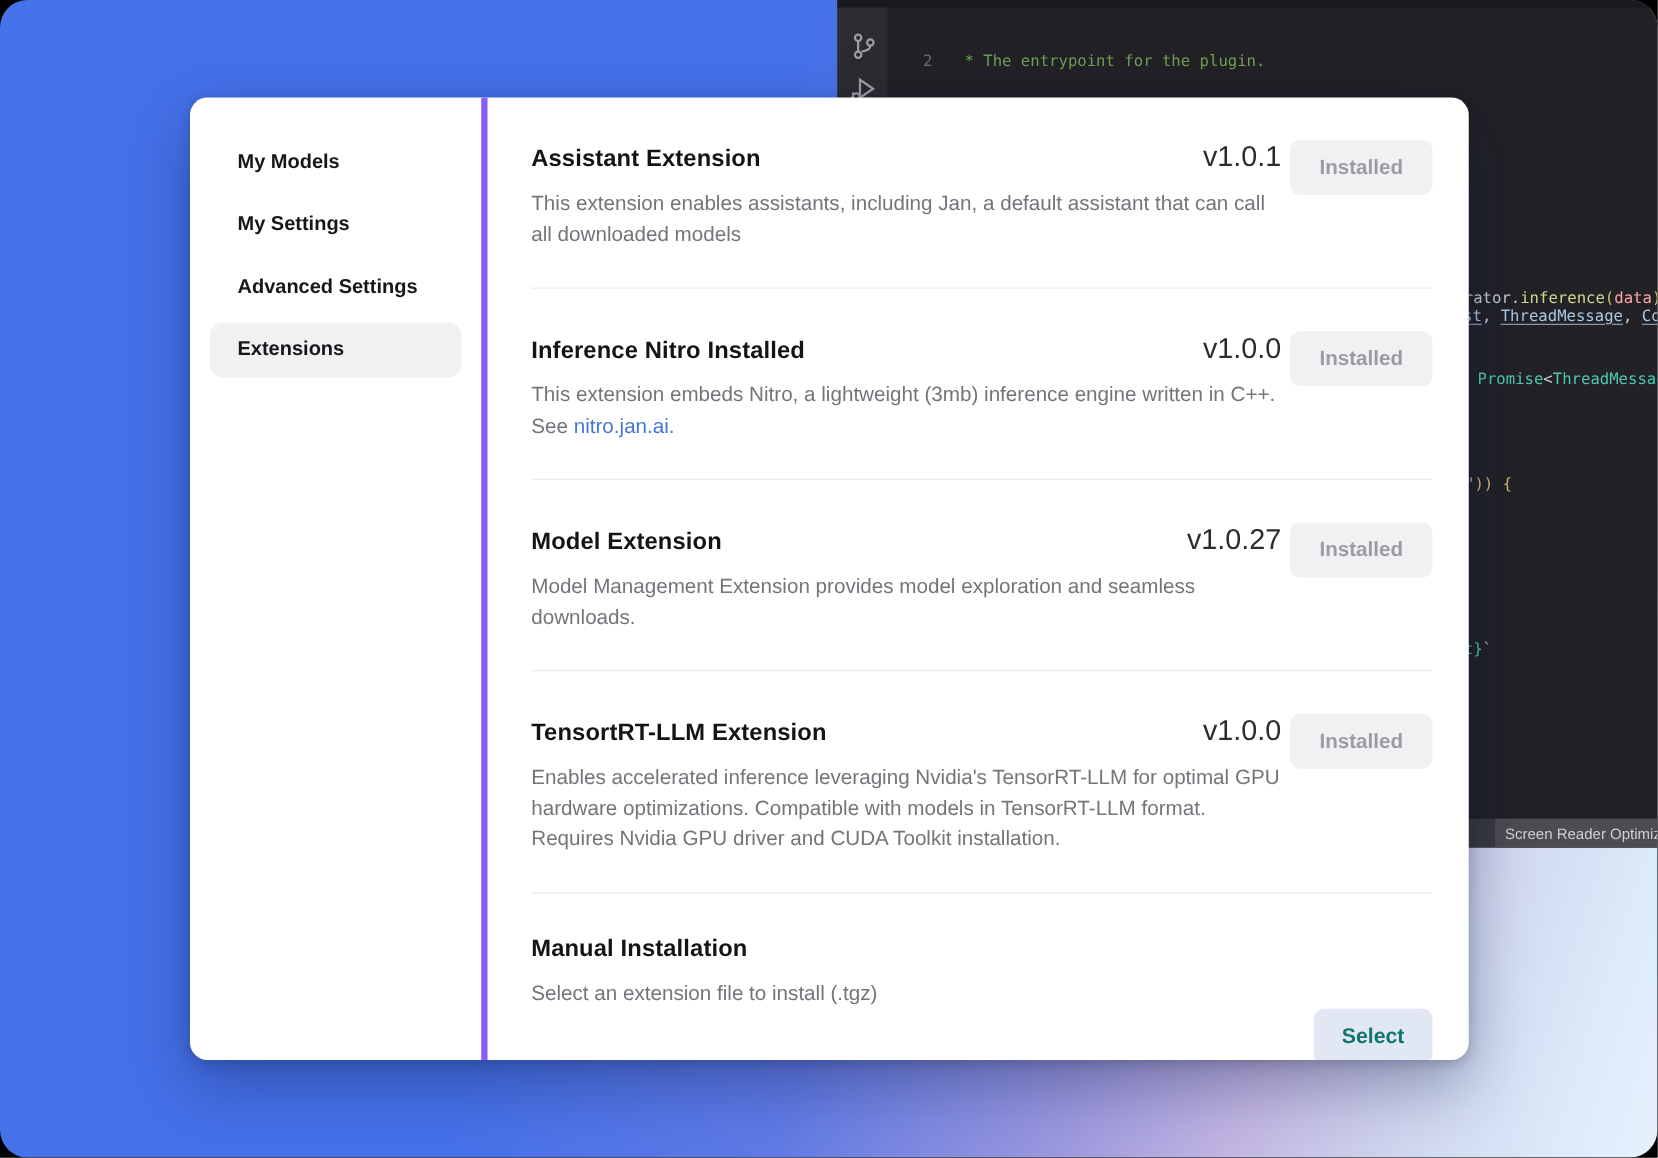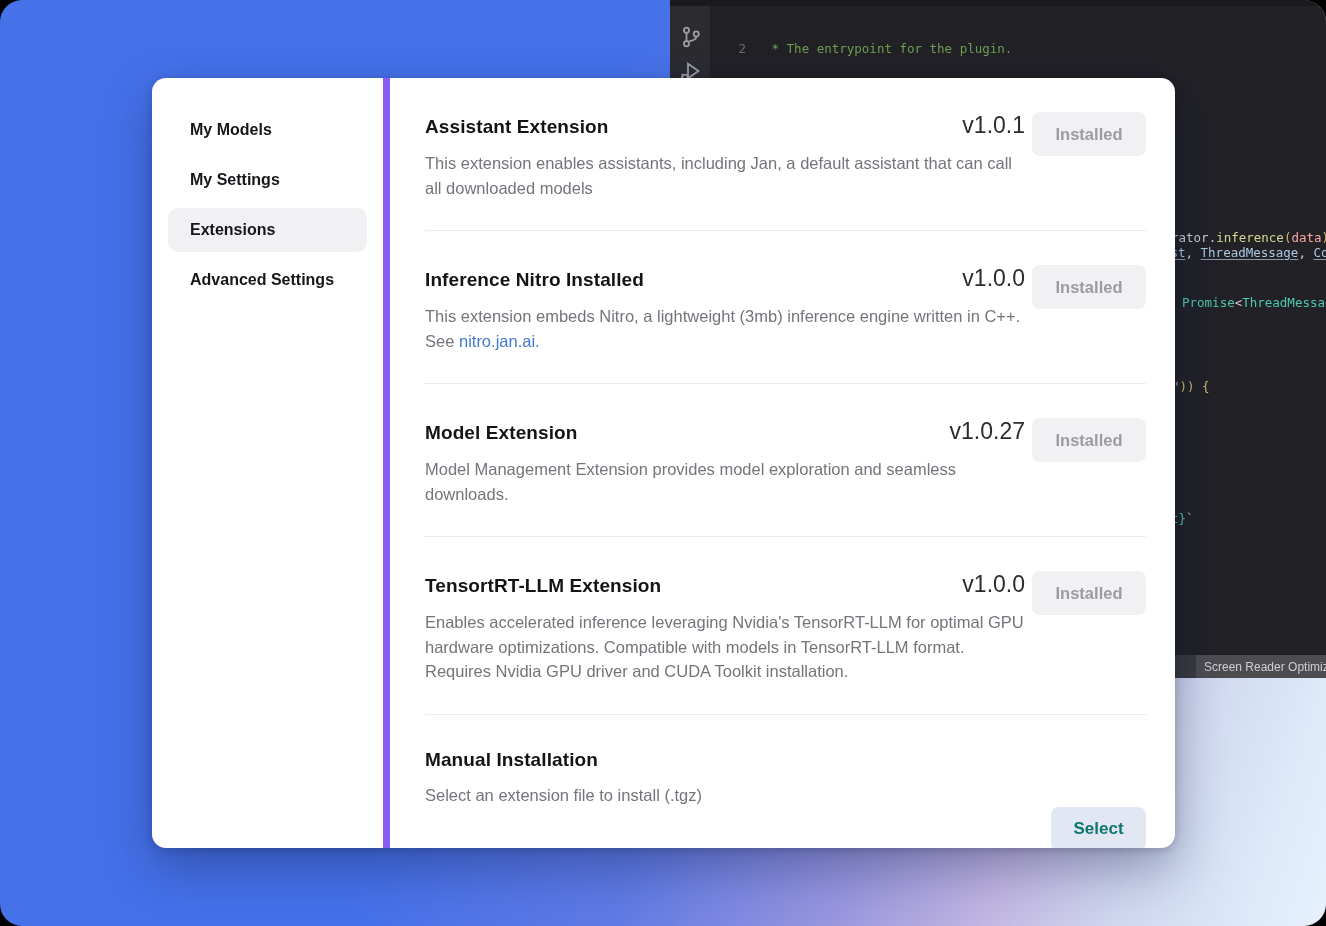--- a/index.html
+++ b/index.html
@@ -32,21 +32,21 @@
   .statusbar{position:absolute;left:0;top:655px;width:100%;height:23px;background:#39393e;color:#cfcfd3;font-size:12px;}
   .status-left{position:absolute;left:503px;top:0;height:100%;display:flex;align-items:center;margin-left:28px;}
   .status-chip{position:absolute;left:526px;top:0;height:100%;width:230px;background:#4c4c51;display:flex;align-items:center;padding-left:8px;}
 
   
   .card{
     position:absolute;left:152px;top:78px;width:1023px;height:770px;background:#ffffff;border-radius:14px;
     box-shadow:0 20px 50px rgba(15,25,70,.35),0 2px 10px rgba(0,0,0,.18);
     display:flex;overflow:hidden;
   }
-  .sidebar{width:238px;flex:0 0 auto;border-right:7px solid #8b5cf6;padding-top:30px;box-sizing:border-box;}
+  .sidebar{width:238px;flex:0 0 auto;border-right:5px solid #8b5cf6;padding-top:30px;box-sizing:border-box;}
   .side-item{height:44px;margin:0 16px 6px 16px;display:flex;align-items:center;padding-left:22px;border-radius:10px;
     font-size:16px;font-weight:700;color:#17171b;cursor:pointer;}
   .side-item.active{background:#f1f1f3;}
   .content{flex:1;padding:0 29px 0 35px;box-sizing:border-box;}
   .section{display:flex;align-items:flex-start;border-bottom:1px solid #ececef;padding:34px 0 30px 0;}
   .section.last{border-bottom:none;padding-bottom:24px;flex-direction:column;}
   .sec-left{flex:1;max-width:600px;}
   .sec-title-row{display:flex;align-items:baseline;gap:12px;justify-content:space-between;}
   .sec-title{font-size:19px;font-weight:700;color:#141418;letter-spacing:.1px;}
   .sec-version{font-size:23px;font-weight:400;color:#2b2b30;}
@@ -112,22 +112,22 @@
       <div class="status-left">go</div>
       <div class="status-chip">Screen Reader Optimized</div>
     </div>
     <div class="tabstrip"></div>
   </div>
 
   <div class="card">
     <aside class="sidebar">
       <div class="side-item">My Models</div>
       <div class="side-item">My Settings</div>
+      <div class="side-item">Advanced Settings</div>
       <div class="side-item active">Extensions</div>
-      <div class="side-item">Advanced Settings</div>
     </aside>
 
     <main class="content">
 
       <div class="section">
         <div class="sec-left">
           <div class="sec-title-row">
             <span class="sec-title">Assistant Extension</span>
             <span class="sec-version">v1.0.1</span>
           </div>

